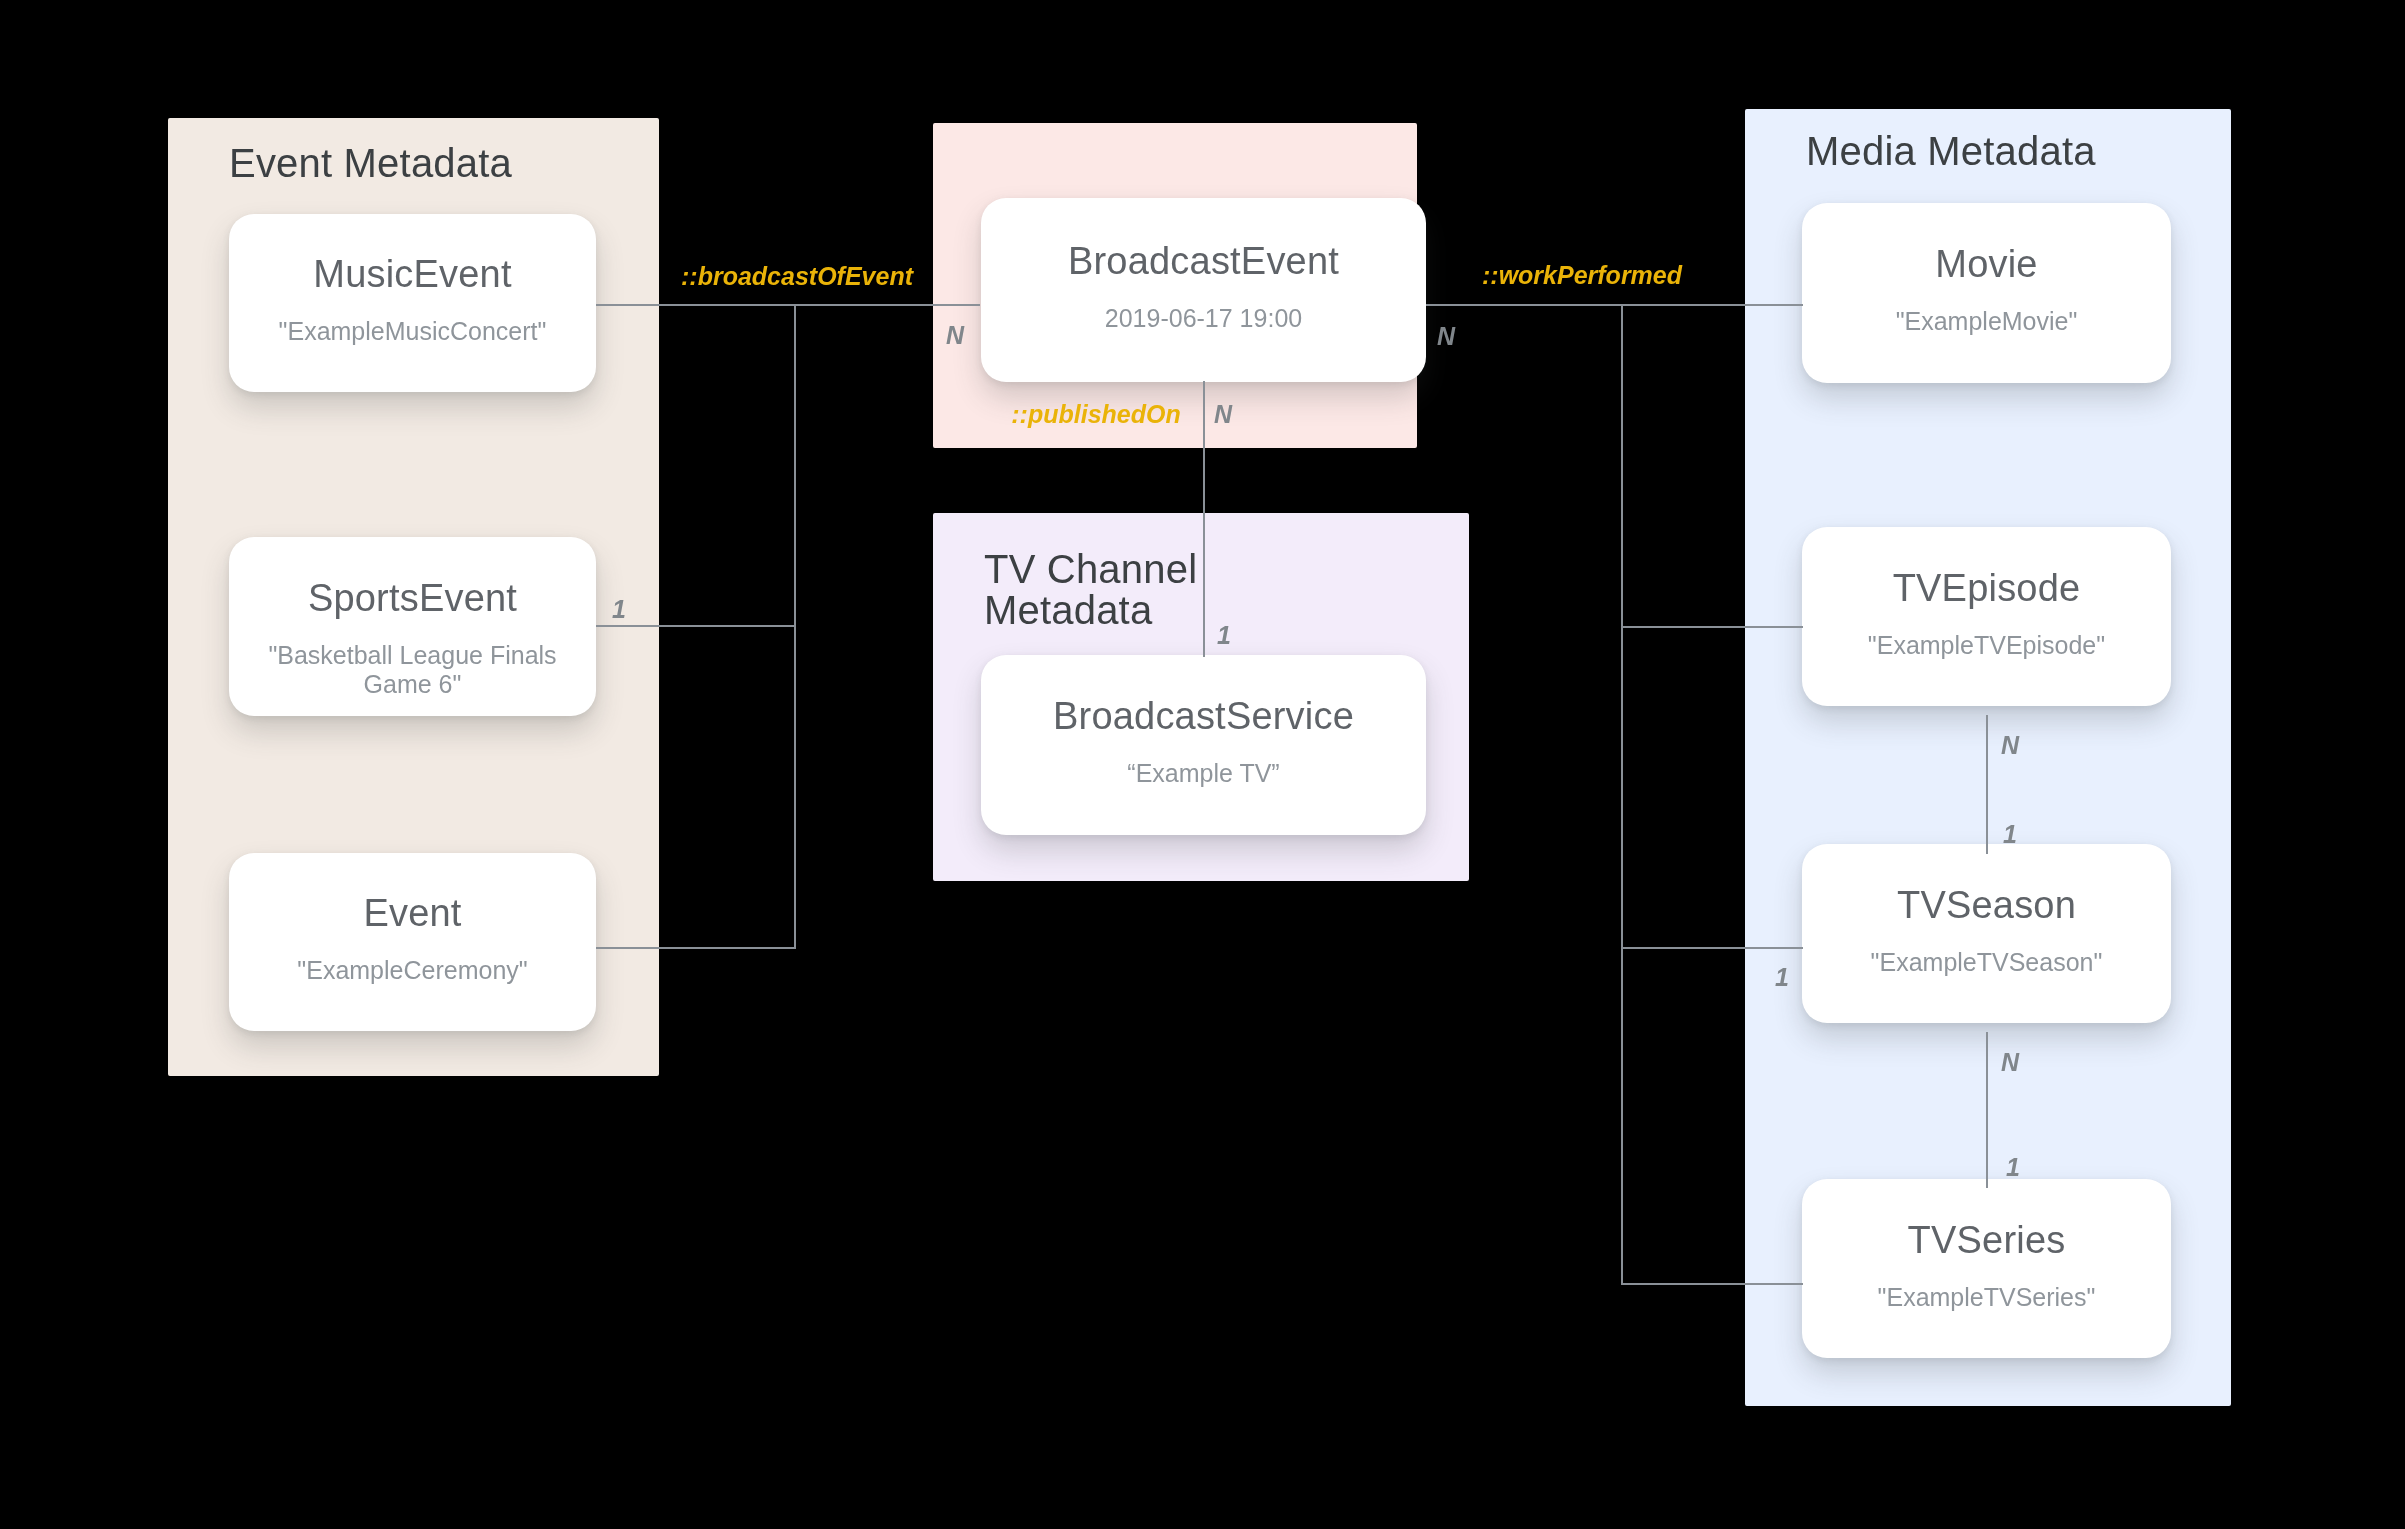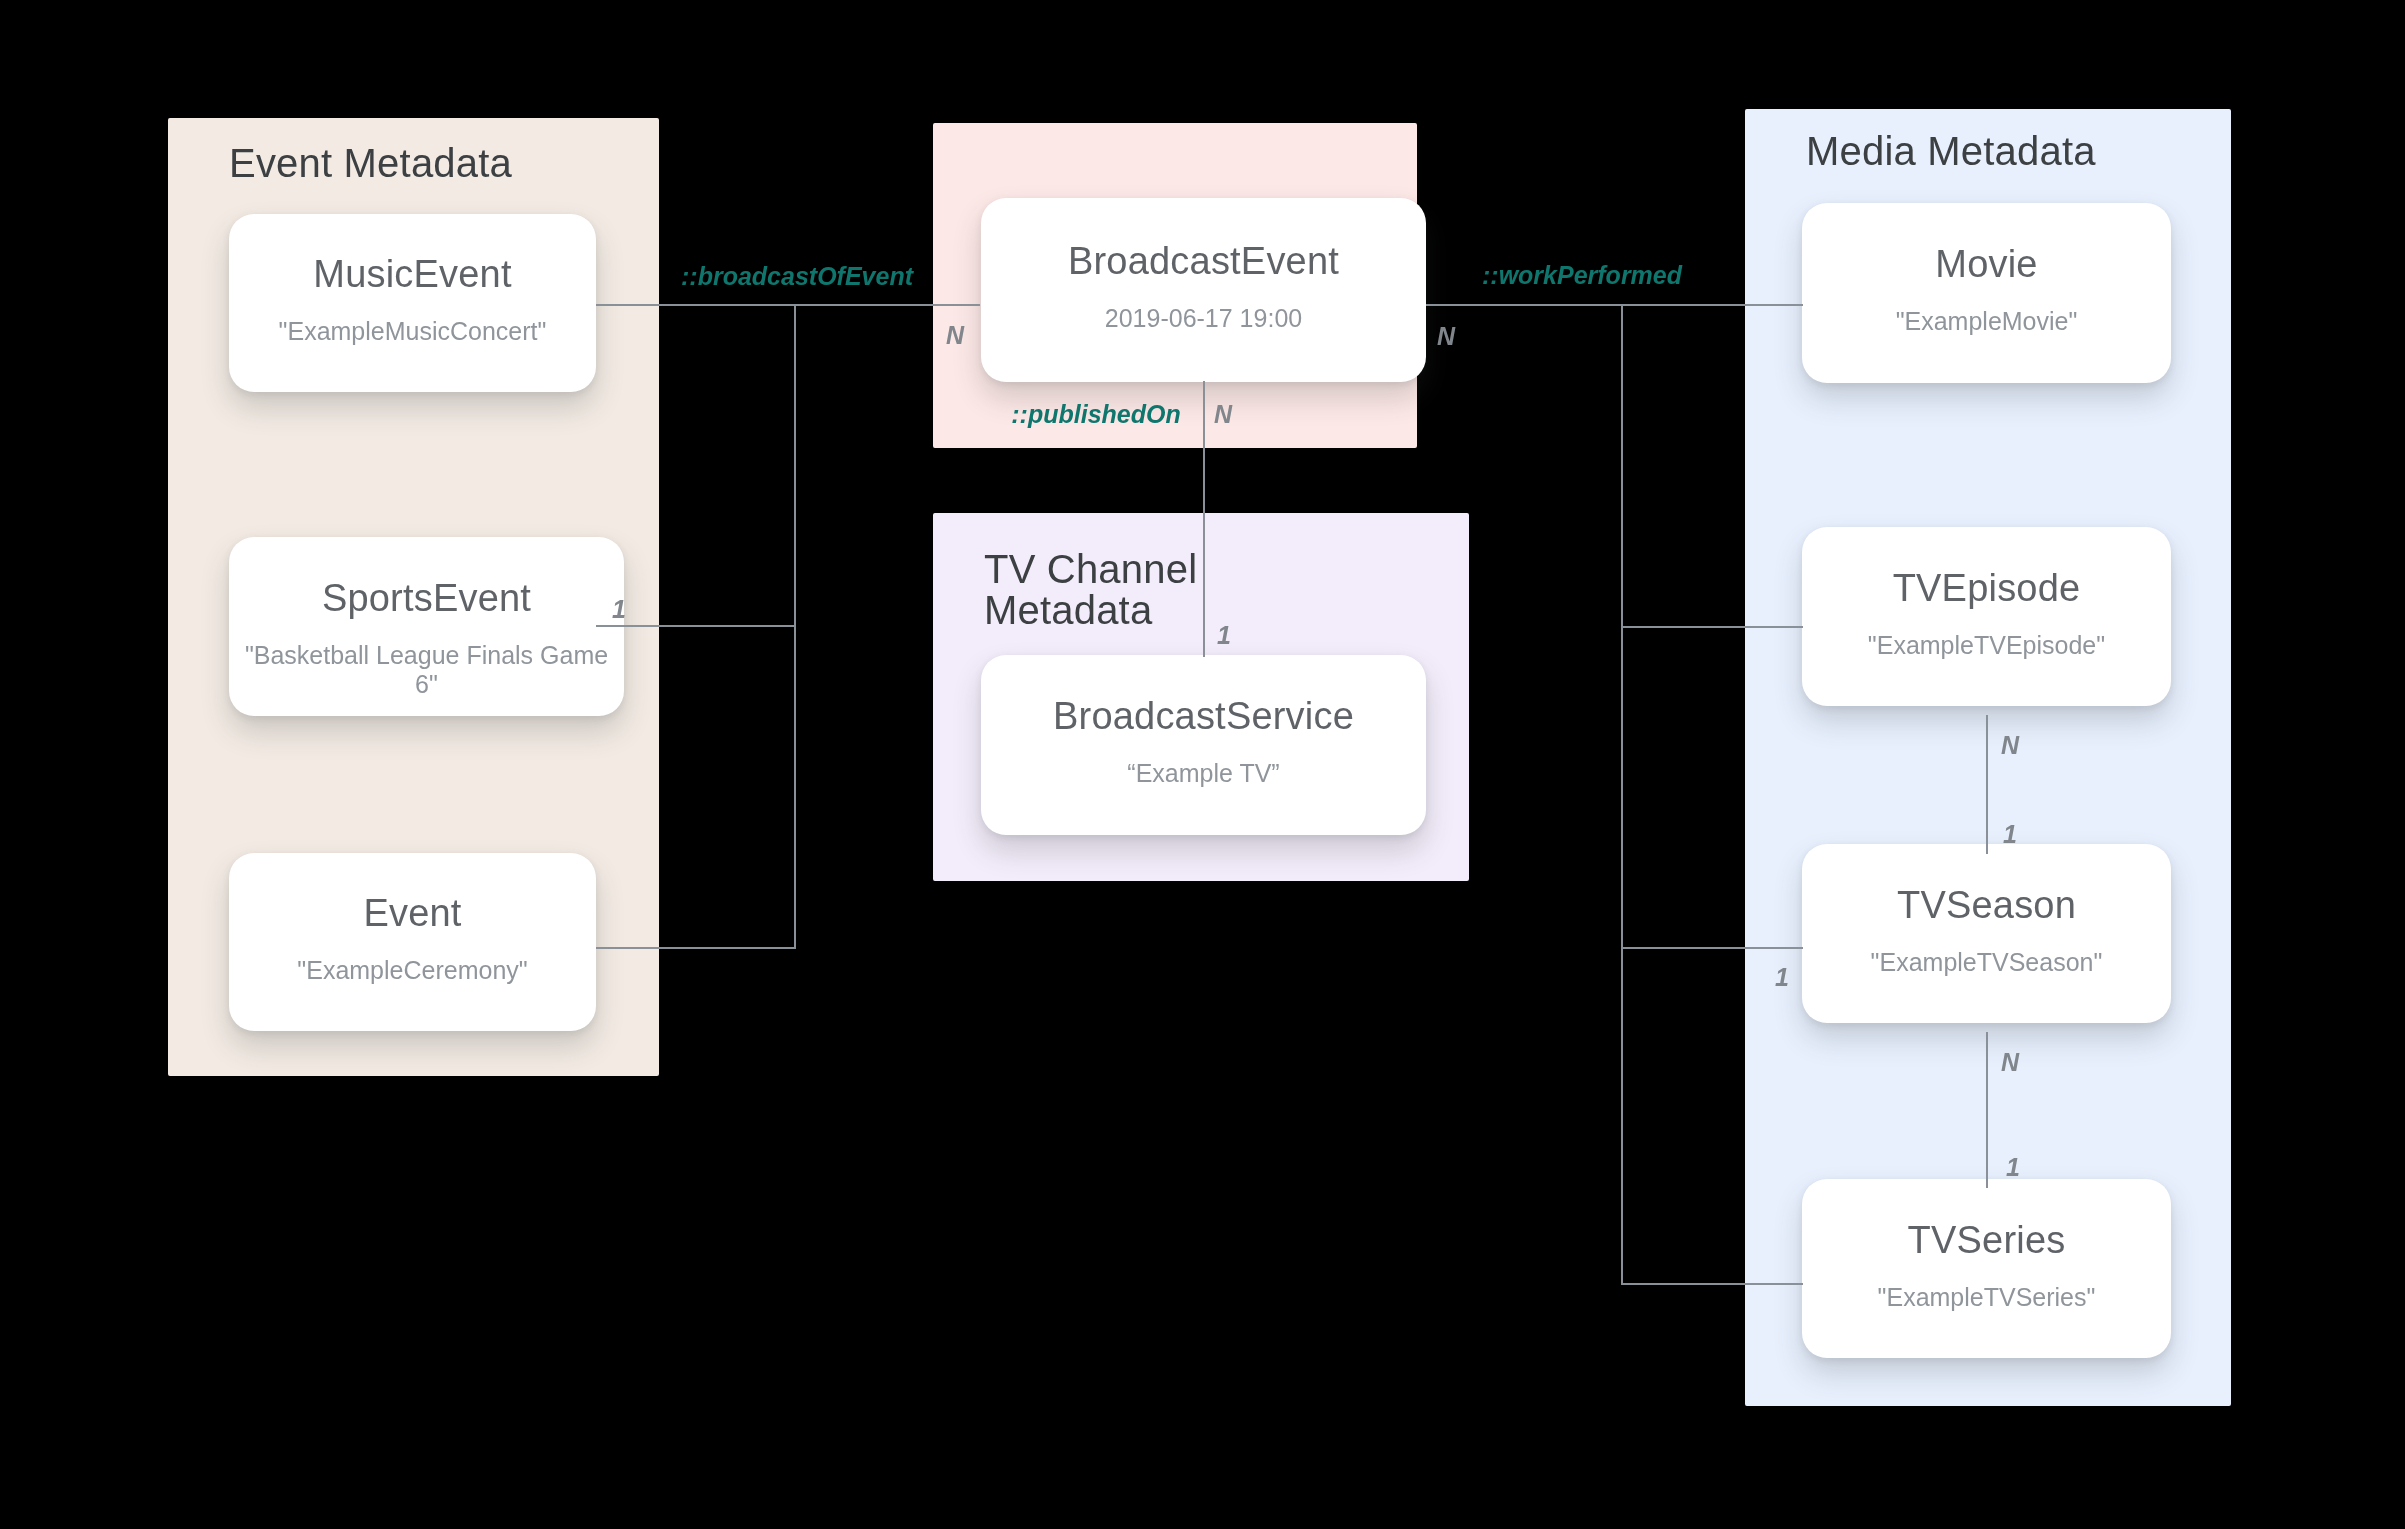--- a/index.html
+++ b/index.html
@@ -28,21 +28,21 @@
   .card-title{
     position:absolute;left:0;top:calc(50% - 45px);width:100%;line-height:32.5px;
     text-align:center;font-size:38px;color:#5F6368;letter-spacing:0.2px;
   }
   .card-value{
     position:absolute;left:0;top:calc(50% + 14.3px);width:100%;line-height:29px;
     text-align:center;font-size:25px;color:#8F959B;padding:0 15.3px;box-sizing:border-box;
   }
   
   #card-musicevent{left:61px;top:96px;width:367px;height:178px;}
-  #card-sportsevent{left:61px;top:419px;width:367px;height:179px;padding-left:28px;}
+  #card-sportsevent{left:61px;top:419px;width:367px;height:179px;}
   #card-event{left:61px;top:735px;width:367px;height:178px;}
   
   #card-broadcastevent{left:48px;top:75px;width:445px;height:184px;}
   
   #card-broadcastservice{left:48px;top:142px;width:445px;height:180px;}
   
   #card-movie{left:57px;top:94px;width:369px;height:180px;}
   #card-tvepisode{left:57px;top:418px;width:369px;height:179px;}
   #card-tvseason{left:57px;top:735px;width:369px;height:179px;}
   #card-tvseries{left:57px;top:1070px;width:369px;height:179px;}
@@ -56,21 +56,21 @@
   #ln-movie{left:1426px;top:304px;width:377px;height:1.9px;}
   #ln-right-trunk{left:1621px;top:304px;width:1.9px;height:981px;}
   #ln-episode{left:1621px;top:626px;width:182px;height:1.9px;}
   #ln-season{left:1621px;top:947px;width:182px;height:1.9px;}
   #ln-series{left:1621px;top:1283px;width:182px;height:1.9px;}
   #ln-ep-season{left:1986px;top:715px;width:1.9px;height:139px;}
   #ln-season-series{left:1986px;top:1032px;width:1.9px;height:156px;}
 
   .rel-label{
     position:absolute;transform:translate(-50%,-50%);white-space:nowrap;
-    font-size:25px;font-style:italic;font-weight:700;color:#0f766e;z-index:3;
+    font-size:25px;font-style:italic;font-weight:700;color:#eab308;z-index:3;
   }
   #rel-broadcastofevent{left:797px;top:276px;}
   #rel-workperformed{left:1582px;top:275px;}
   #rel-publishedon{left:1096px;top:414px;}
 
   .card-n{
     position:absolute;transform:translate(-50%,-50%);white-space:nowrap;
     font-size:25px;font-style:italic;font-weight:700;color:#80868B;z-index:3;
   }
   #n-broadcast-left{left:955px;top:335px;}

